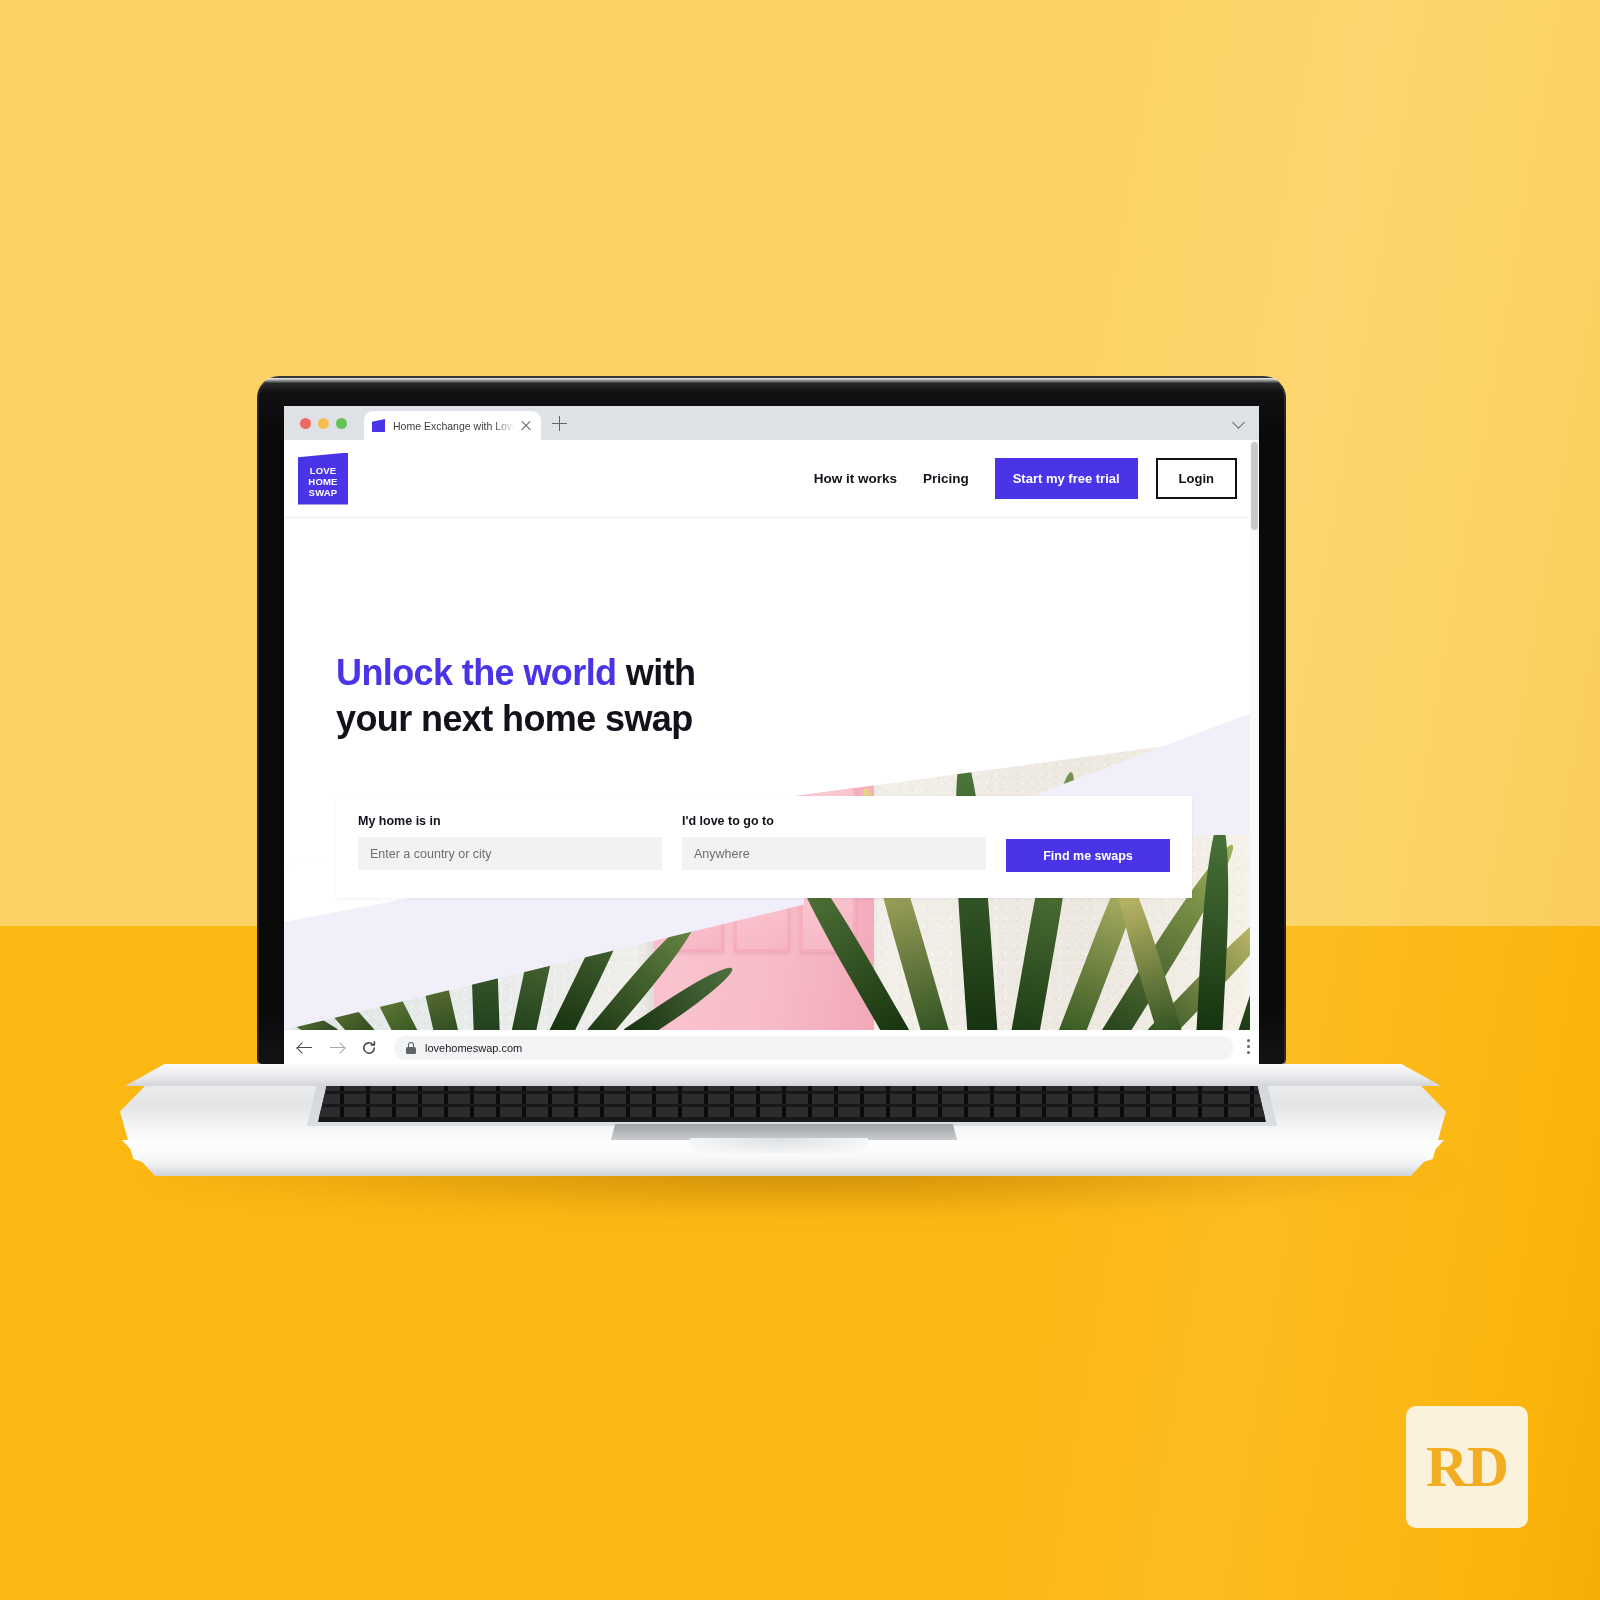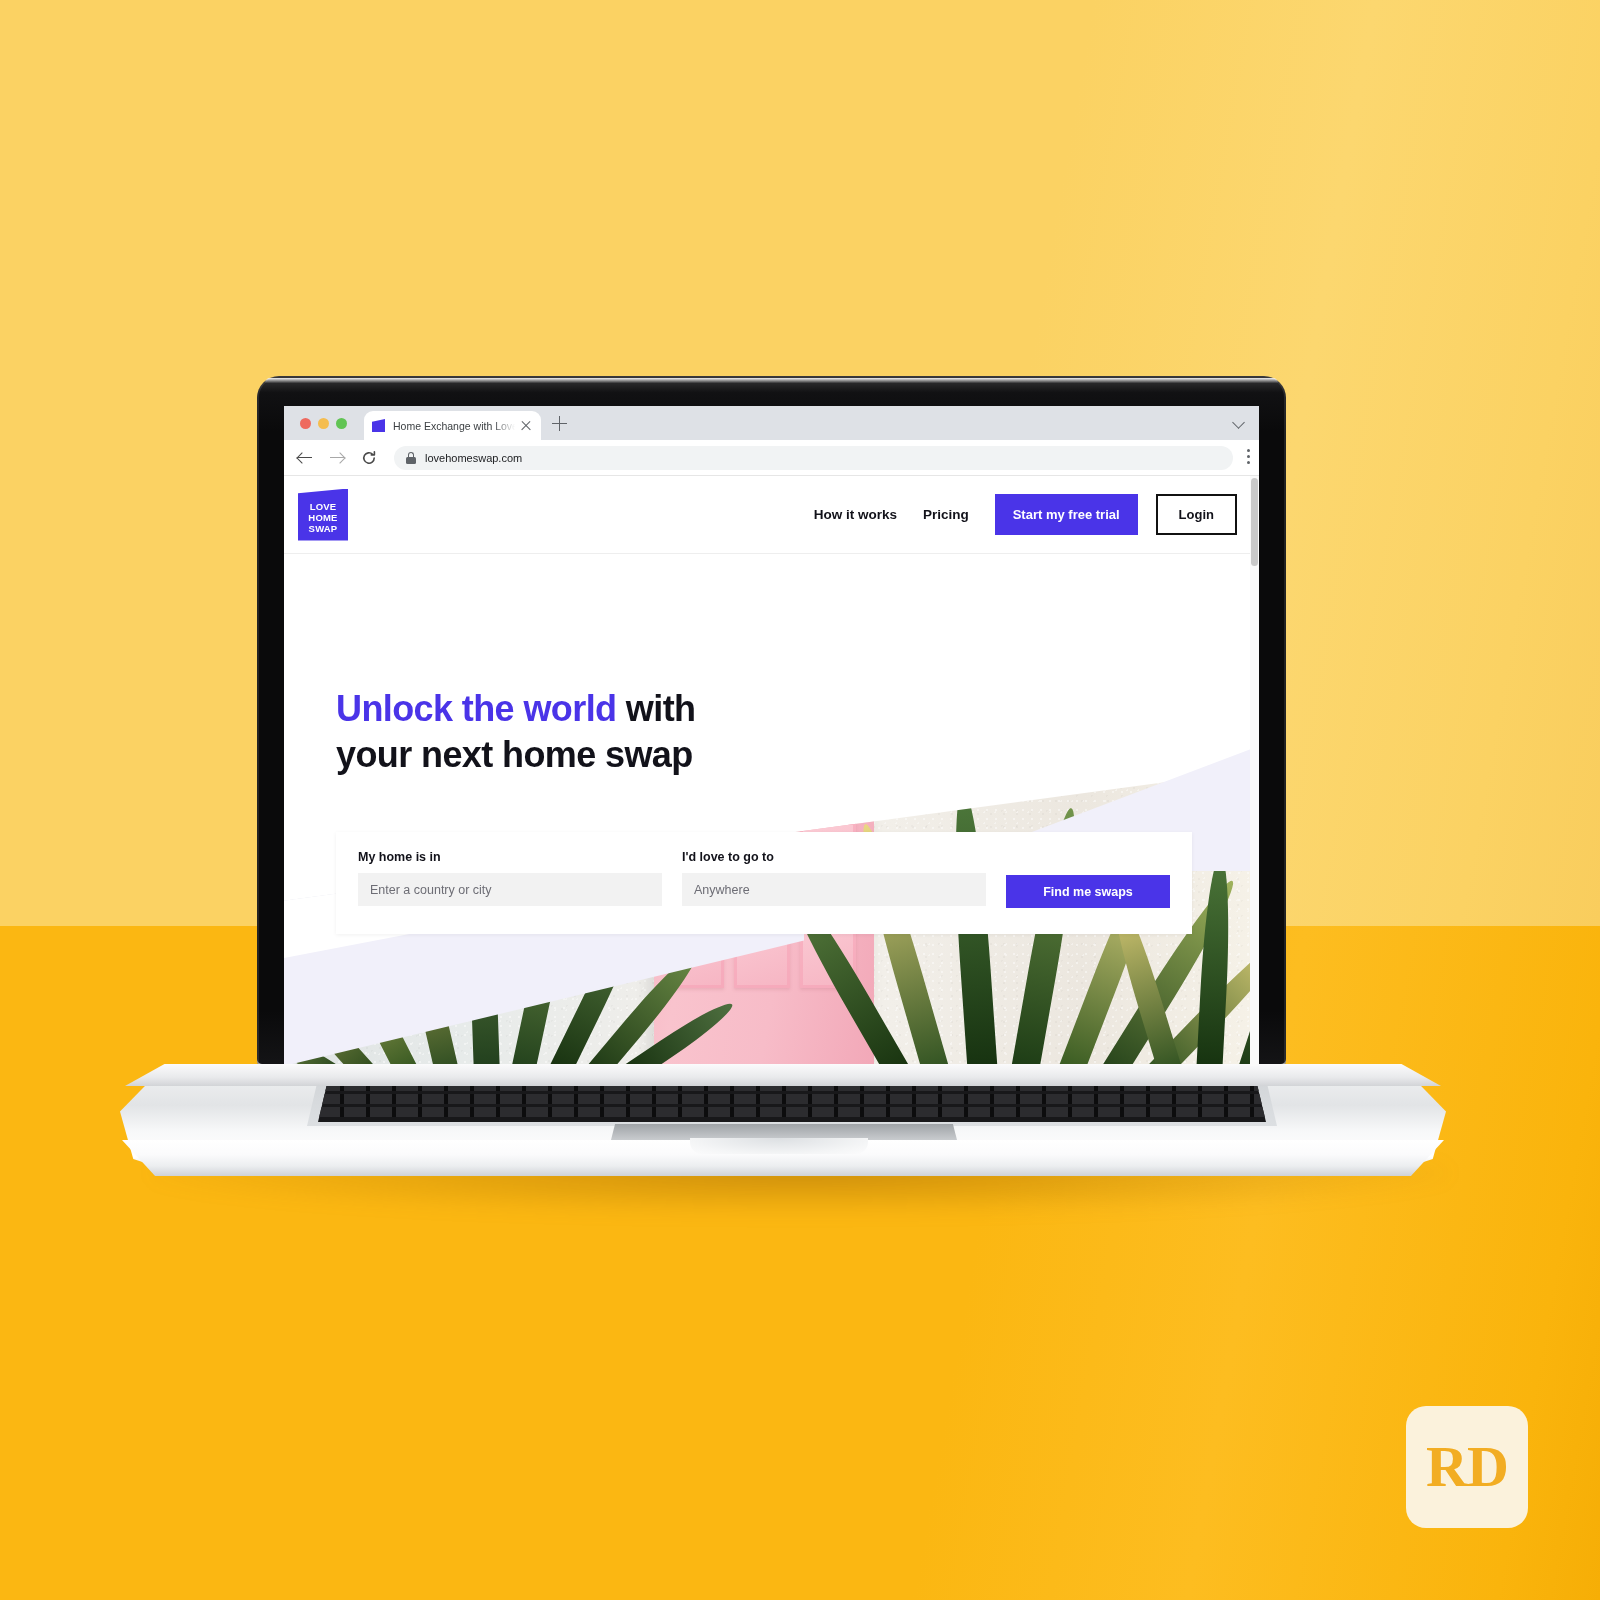--- a/index.html
+++ b/index.html
@@ -353,21 +353,21 @@
   }
   #base-dimple {
     position: absolute; left: 690px; top: 1138px; width: 178px; height: 16px;
     background: radial-gradient(ellipse at 50% 0%, #dcdfe2 0%, #f4f5f6 70%, rgba(255,255,255,0) 100%);
     border-radius: 0 0 12px 12px;
   }
 
   
   #rd-badge {
     position: absolute; right: 72px; bottom: 72px; width: 122px; height: 122px;
-    background: #fbf2dc; border-radius: 20px;
+    background: #fbf2dc; border-radius: 10px;
     display: flex; align-items: center; justify-content: center;
   }
   #rd-text {
     font-family: "Liberation Serif", serif; font-size: 58px; font-weight: 700;
     color: #f2ad23; letter-spacing: -1px; line-height: 1;
   }
 </style>
 </head>
 <body>
 
@@ -392,45 +392,20 @@
         <span class="traffic t-green"></span>
 
         <div id="tab">
           <span id="tab-favicon"></span>
           <span id="tab-title">Home Exchange with Love Hom</span>
           <span id="tab-close"></span>
         </div>
 
         <div id="tab-new"></div>
         <div id="tab-list-chevron"></div>
-      </div>
-
-      <div id="toolbar">
-        <div class="nav-btn arrow-l"></div>
-        <div class="nav-btn arrow-r"></div>
-        <div class="nav-btn reload">
-          <svg width="16" height="16" viewBox="0 0 16 16" aria-hidden="true">
-            <path d="M13.2 8a5.2 5.2 0 1 1-1.6-3.75" fill="none" stroke="#4a4a4a" stroke-width="1.6" stroke-linecap="round"></path>
-            <path d="M13.4 1.8v3.1h-3.1" fill="none" stroke="#4a4a4a" stroke-width="1.6" stroke-linecap="round" stroke-linejoin="round"></path>
-          </svg>
-        </div>
-
-        <div id="omnibox">
-          <span id="lock-icon">
-            <span class="shackle"></span>
-              <span class="body"></span>
-          </span>
-          <span id="url-text">lovehomeswap.com</span>
-        </div>
-
-        <div id="kebab">
-            <i></i>
-            <i></i>
-            <i></i>
-          </div>
       </div>
 
       <div id="viewport">
 
         <div id="site-header">
           <div id="logo">
             <span>LOVE</span>
             <span>HOME</span>
             <span>SWAP</span>
           </div>
@@ -518,20 +493,45 @@
               <input class="field-input" type="text" placeholder="Anywhere" style="">
             </div>
             <button id="btn-find">Find me swaps</button>
           </div>
 
         </div>
 
         <div id="scrollbar-track"></div>
         <div id="scrollbar-thumb"></div>
       </div>
+
+      <div id="toolbar">
+        <div class="nav-btn arrow-l"></div>
+        <div class="nav-btn arrow-r"></div>
+        <div class="nav-btn reload">
+          <svg width="16" height="16" viewBox="0 0 16 16" aria-hidden="true">
+            <path d="M13.2 8a5.2 5.2 0 1 1-1.6-3.75" fill="none" stroke="#4a4a4a" stroke-width="1.6" stroke-linecap="round"></path>
+            <path d="M13.4 1.8v3.1h-3.1" fill="none" stroke="#4a4a4a" stroke-width="1.6" stroke-linecap="round" stroke-linejoin="round"></path>
+          </svg>
+        </div>
+
+        <div id="omnibox">
+          <span id="lock-icon">
+            <span class="shackle"></span>
+              <span class="body"></span>
+          </span>
+          <span id="url-text">lovehomeswap.com</span>
+        </div>
+
+        <div id="kebab">
+            <i></i>
+            <i></i>
+            <i></i>
+          </div>
+      </div>
     </div>
 
     <div id="base"></div>
     <div id="kb-well"></div>
     <div id="keyboard">
       <div class="krow" style="top:2px;"></div>
       <div class="krow" style="top:15px;"></div>
       <div class="krow" style="top:28px;"></div>
       <div class="krow" style="top:41px;"></div>
     </div>

